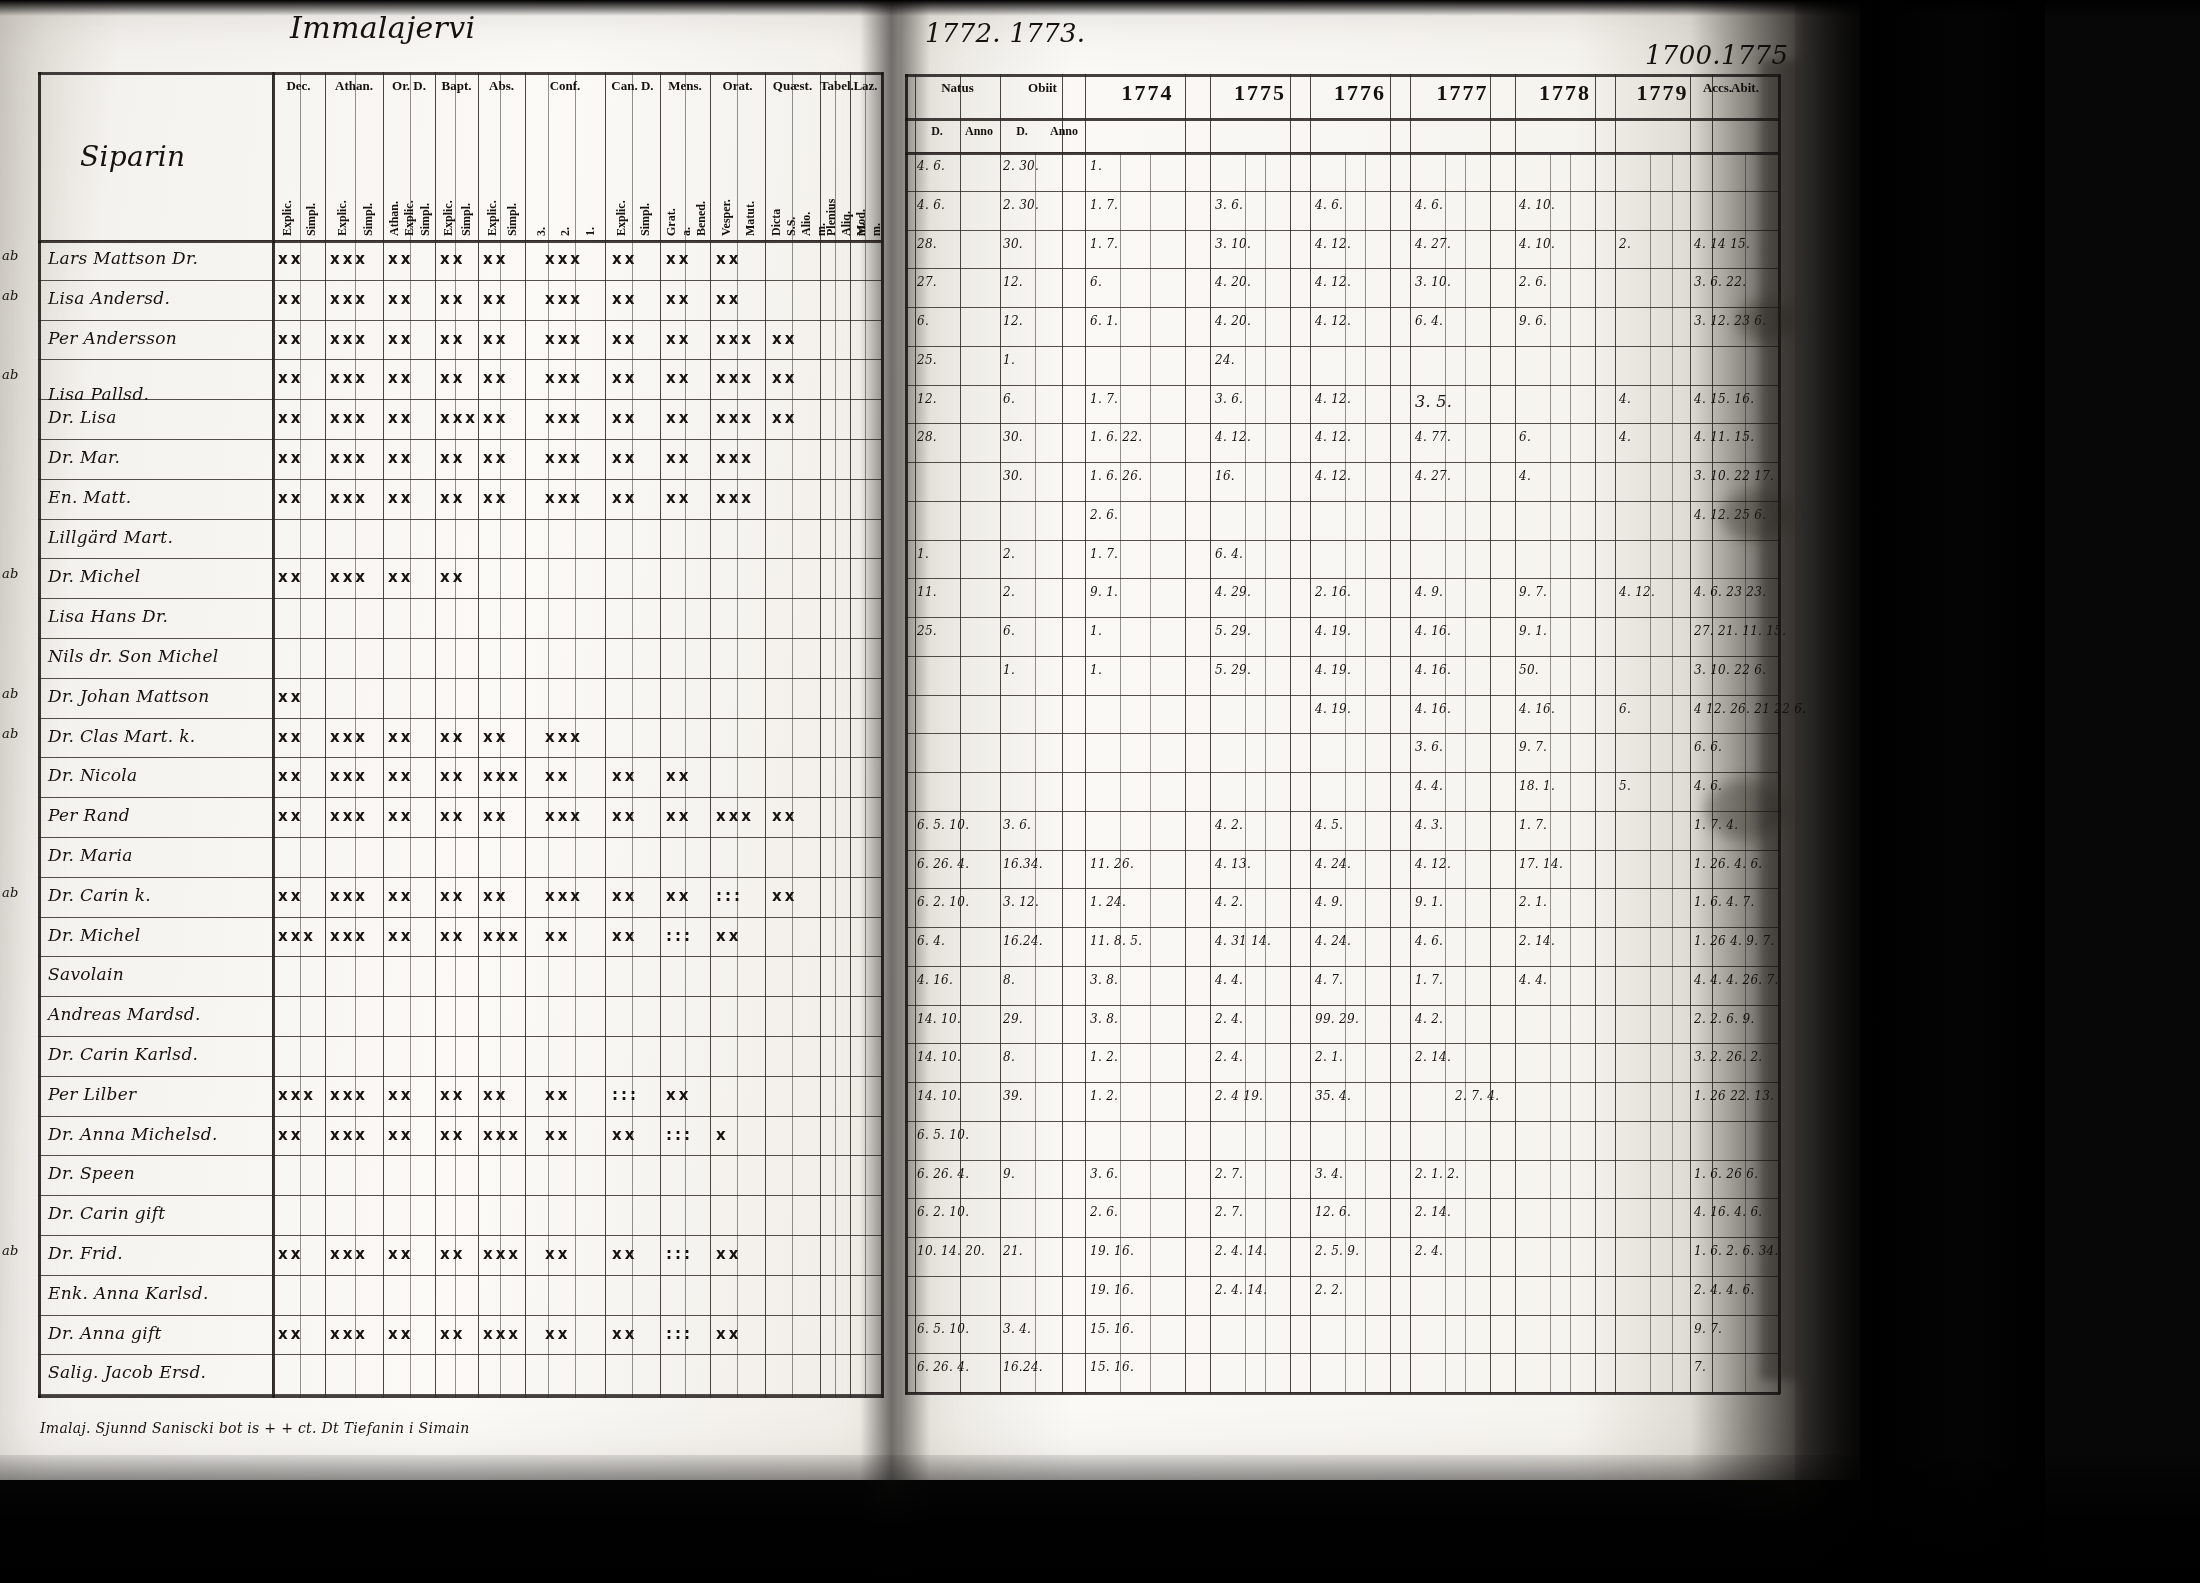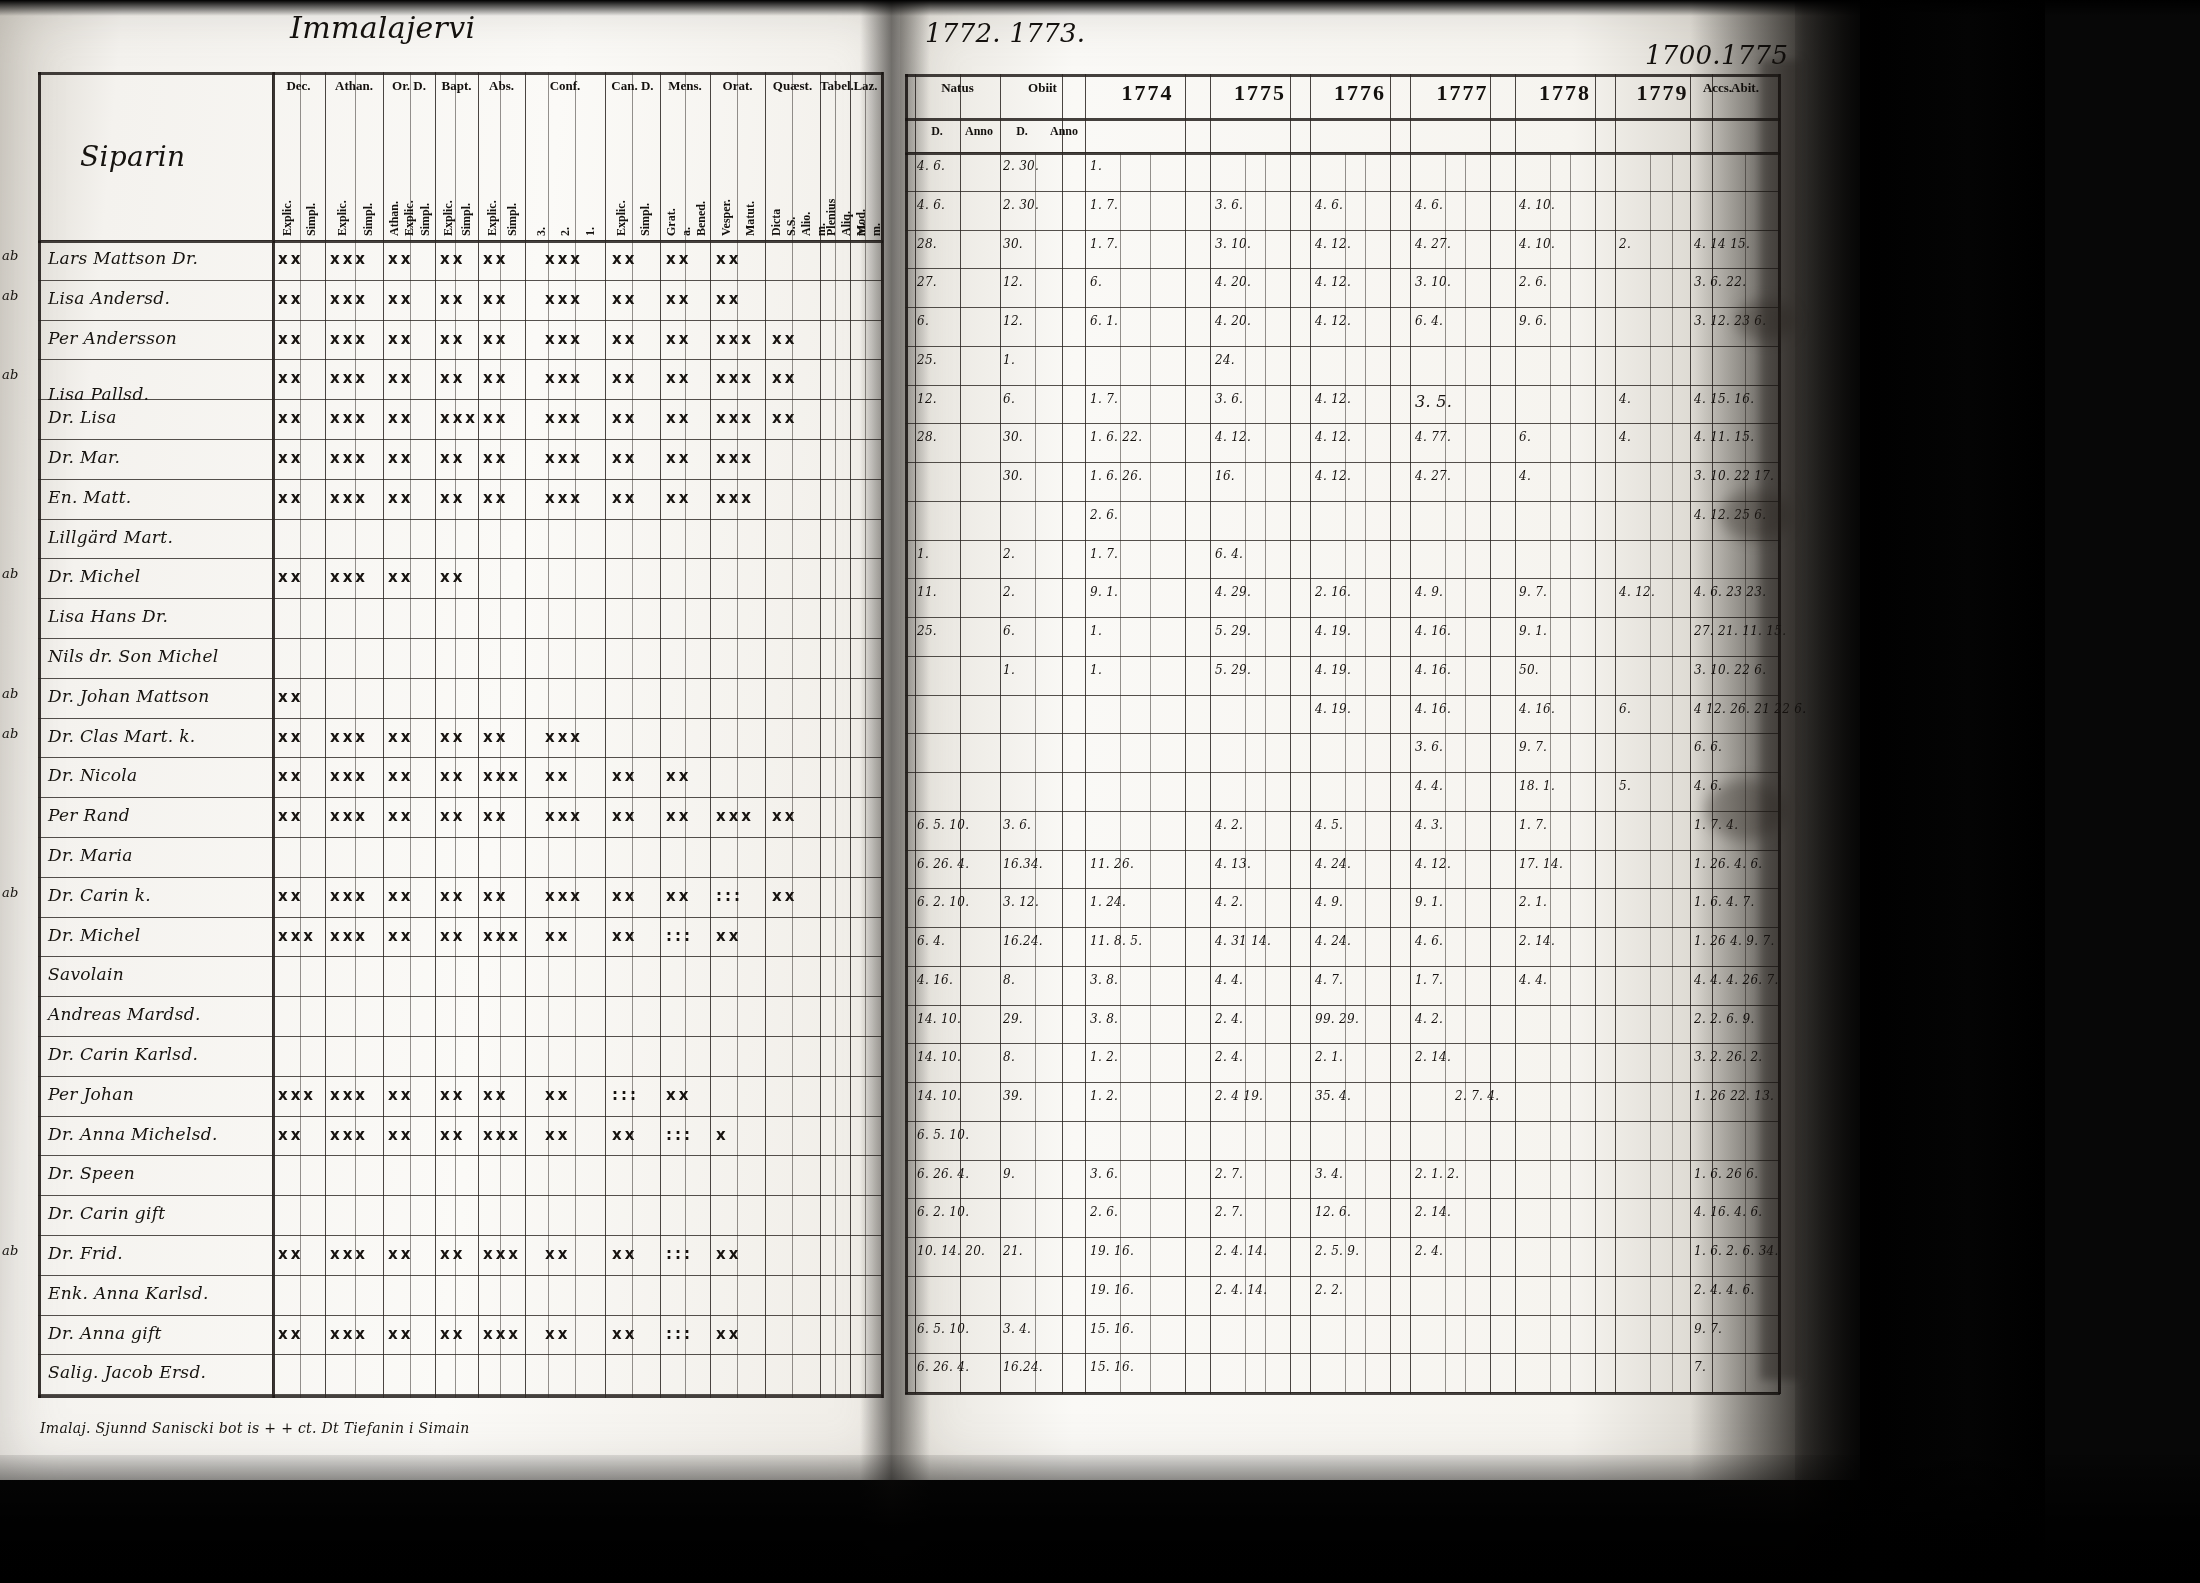--- a/index.html
+++ b/index.html
@@ -412,21 +412,21 @@
       <div class="mark" style="left: 388px; top: 926.6px;">xx</div>
       <div class="mark" style="left: 440px; top: 926.6px;">xx</div>
       <div class="mark" style="left: 483px; top: 926.6px;">xxx</div>
       <div class="mark" style="left: 545px; top: 926.6px;">xx</div>
       <div class="mark" style="left: 612px; top: 926.6px;">xx</div>
       <div class="mark" style="left: 666px; top: 926.6px;">:::</div>
       <div class="mark" style="left: 716px; top: 926.6px;">xx</div>
       <div class="name hand" style="left: 48px; top: 964.4px;">Savolain</div>
       <div class="name hand" style="left: 48px; top: 1004.2px;">Andreas Mardsd.</div>
       <div class="name hand" style="left: 48px; top: 1044px;">Dr. Carin Karlsd.</div>
-      <div class="name hand" style="left: 48px; top: 1083.8px;">Per Johan</div>
+      <div class="name hand" style="left: 48px; top: 1083.8px;">Per Lilber</div>
       <div class="mark" style="left: 278px; top: 1085.8px;">xxx</div>
       <div class="mark" style="left: 330px; top: 1085.8px;">xxx</div>
       <div class="mark" style="left: 388px; top: 1085.8px;">xx</div>
       <div class="mark" style="left: 440px; top: 1085.8px;">xx</div>
       <div class="mark" style="left: 483px; top: 1085.8px;">xx</div>
       <div class="mark" style="left: 545px; top: 1085.8px;">xx</div>
       <div class="mark" style="left: 612px; top: 1085.8px;">:::</div>
       <div class="mark" style="left: 666px; top: 1085.8px;">xx</div>
       <div class="name hand" style="left: 48px; top: 1123.6px;">Dr. Anna Michelsd.</div>
       <div class="mark" style="left: 278px; top: 1125.6px;">xx</div>

